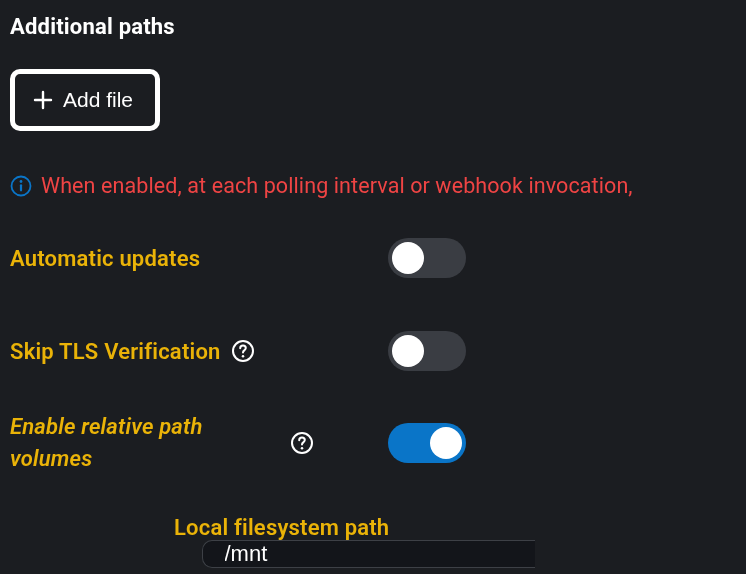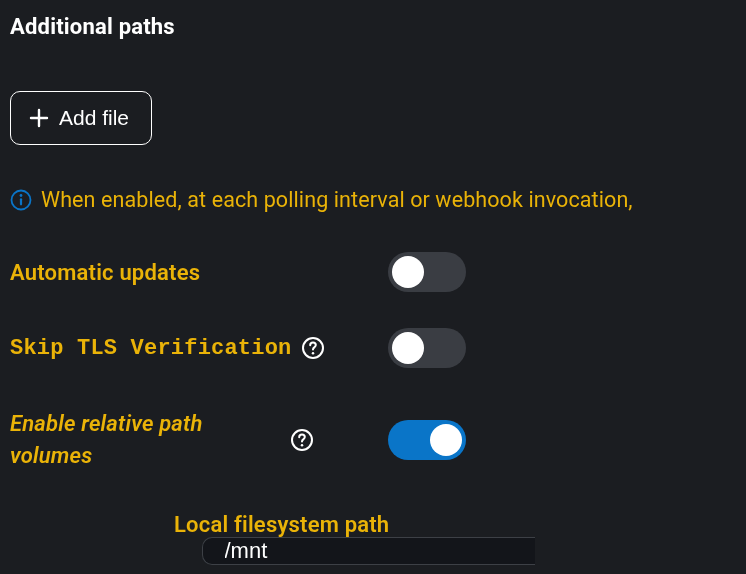--- a/index.html
+++ b/index.html
@@ -17,51 +17,51 @@
   .section-title {
     font-size: 22px;
     font-weight: 700;
     color: #ffffff;
     letter-spacing: 0.2px;
   }
   .add-file-btn {
     display: inline-flex;
     align-items: center;
     gap: 10px;
-    margin-top: 52px;
+    margin-top: 30px;
     padding: 14px 22px 14px 18px;
     background: transparent;
-    border: 1px solid #ffffff;
+    border: 5px solid #ffffff;
     border-radius: 10px;
     color: #ffffff;
     font-size: 21px;
     font-weight: 500;
     cursor: pointer;
   }
   .add-file-btn svg { display: block; }
   .info-row {
     display: flex;
     align-items: center;
     gap: 9px;
     margin-top: 42px;
     white-space: nowrap;
   }
   .info-icon { flex-shrink: 0; }
   .info-text {
-    color: #eab308;
+    color: #ef4444;
     font-size: 21.5px;
     font-weight: 400;
     letter-spacing: 0.1px;
   }
   .form-row {
     display: flex;
     align-items: center;
     margin-top: 40px;
   }
-  .form-row.tight-top { margin-top: 36px; font-family: Liberation Mono, monospace; }
+  .form-row.tight-top { margin-top: 53px; }
   .form-label-wrap {
     display: flex;
     align-items: center;
     gap: 10px;
     width: 378px;
     flex-shrink: 0;
   }
   .form-label {
     color: #eab308;
     font-size: 22px;

